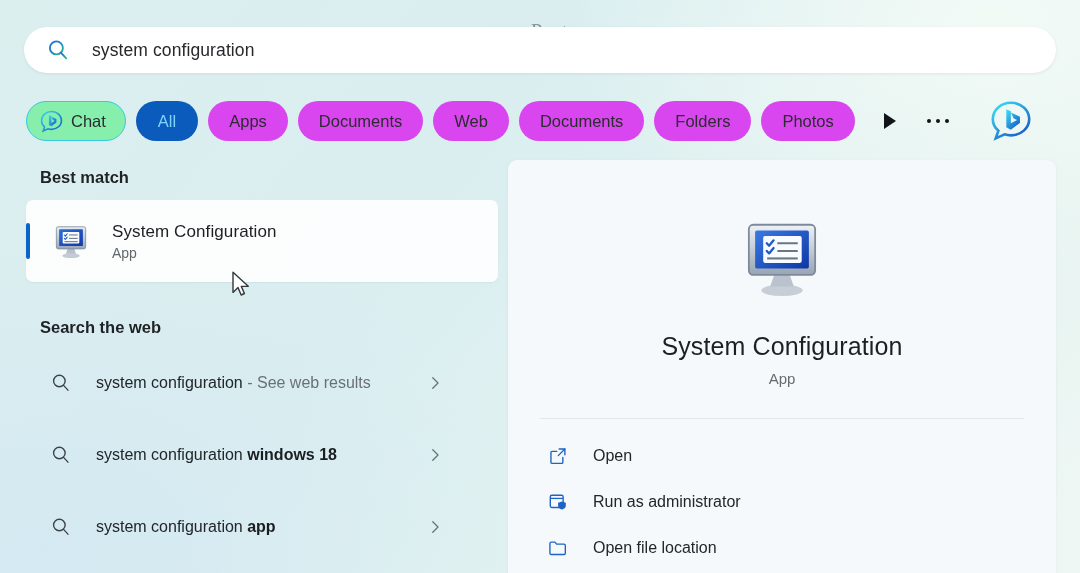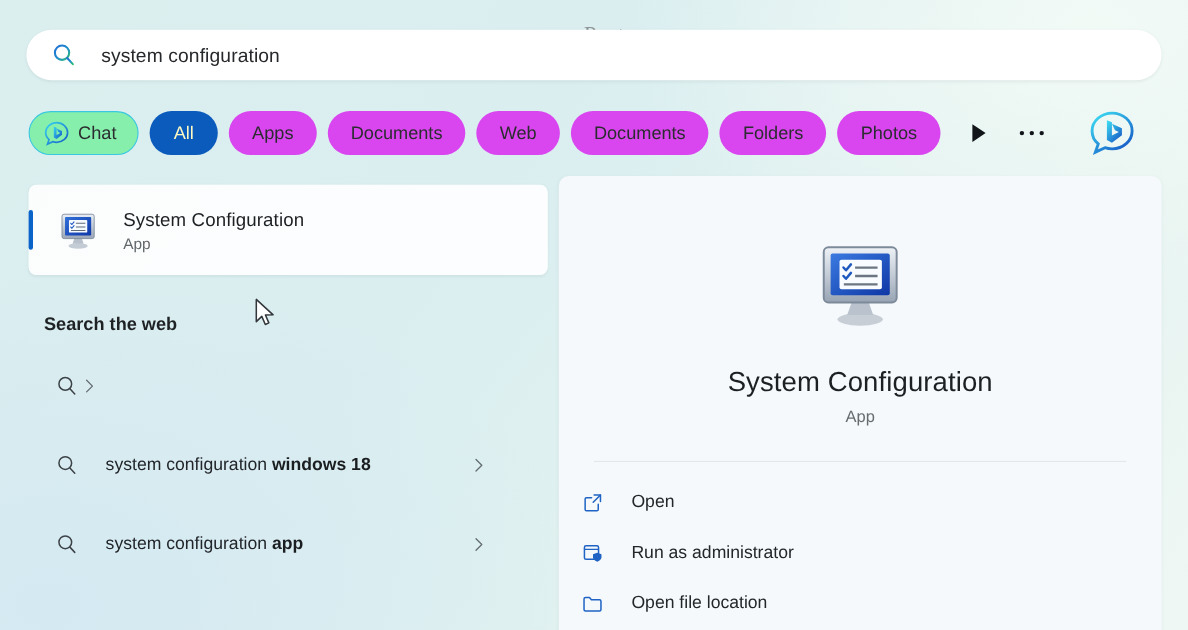--- a/index.html
+++ b/index.html
@@ -79,21 +79,21 @@
     white-space: nowrap;
   }
   .pill.chat {
     background: #86efac;
     border: 1.6px solid #39c8df;
     padding: 0 19px 0 13px;
     gap: 8px;
   }
   .pill.active {
     background: #0b5bbd;
-    color: #fef9c3;
+    color: #7dd3fc;
     padding: 0 22px;
   }
   .bing-small { width: 23px; height: 23px; flex: 0 0 auto; }
 
   .tool-icons {
     position: absolute;
     top: 99px;
     left: 866px;
     height: 44px;
     display: flex;
@@ -209,21 +209,21 @@
   .divider {
     margin: 31px 32px 0 32px;
     height: 1px;
     background: #e2e7ea;
   }
   .actions { padding: 14px 0 0 0; }
   .action-row {
     height: 46px;
     display: flex;
     align-items: center;
-    padding-left: 20px;
+    padding-left: 39px;
     border-radius: 6px;
   }
   .action-row .act-icon { width: 22px; height: 22px; flex: 0 0 auto; }
   .action-row .act-label {
     margin-left: 24px;
     font-size: 16px;
     color: #23272a;
   }
 
   
@@ -312,20 +312,21 @@
         </linearGradient>
       </defs>
       <path d="M12 1.6c5.7 0 10.4 4.1 10.4 9.3 0 5.2-4.7 9.3-10.4 9.3-1.3 0-2.6-.2-3.7-.6l-5 2.3 1.5-4.3C2.7 15.9 1.6 13.5 1.6 10.9 1.6 5.7 6.3 1.6 12 1.6z" fill="none" stroke="url(#gB2)" stroke-width="1.5"></path>
       <path d="M9.3 5.3l2.6 1.1v6.9l3.6-1.9-2.0-.9-1.6-3.4 5.2 2.4v3.6L11.9 17 9.3 15.6z" fill="url(#gB2)"></path>
     </svg>
   </span>
 </div>
 
 <div class="left-col">
 
+  <div class="section-head">Best match</div>
 
   <div class="best-card">
     <span class="accent"></span>
     <span class="app-icon">
       <svg viewBox="0 0 48 48" width="38" height="38">
         <defs>
           <linearGradient id="scr" x1="0" y1="0" x2="1" y2="1">
             <stop offset="0%" stop-color="#2f6fd8"></stop>
             <stop offset="100%" stop-color="#1037a8"></stop>
           </linearGradient>
@@ -354,20 +355,21 @@
 
   <div class="section-head second">Search the web</div>
 
   <div class="web-row">
     <span class="mag">
       <svg viewBox="0 0 24 24" width="22" height="22">
         <circle cx="10.2" cy="9.8" r="6.3" fill="none" stroke="#3c4246" stroke-width="1.5"></circle>
         <line x1="14.8" y1="14.6" x2="19.6" y2="19.8" stroke="#3c4246" stroke-width="1.5" stroke-linecap="round"></line>
       </svg>
     </span>
+    <span class="web-label"><span>system configuration</span><span class="muted"> - See web results</span></span>
     <span class="chev">
       <svg viewBox="0 0 24 24" width="18" height="18">
           <polyline points="9,5 16,12 9,19" fill="none" stroke="#3c4246" stroke-width="1.6" stroke-linecap="round" stroke-linejoin="round"></polyline>
         </svg>
     </span>
   </div>
 
   <div class="web-row">
     <span class="mag">
       <svg viewBox="0 0 24 24" width="22" height="22">

